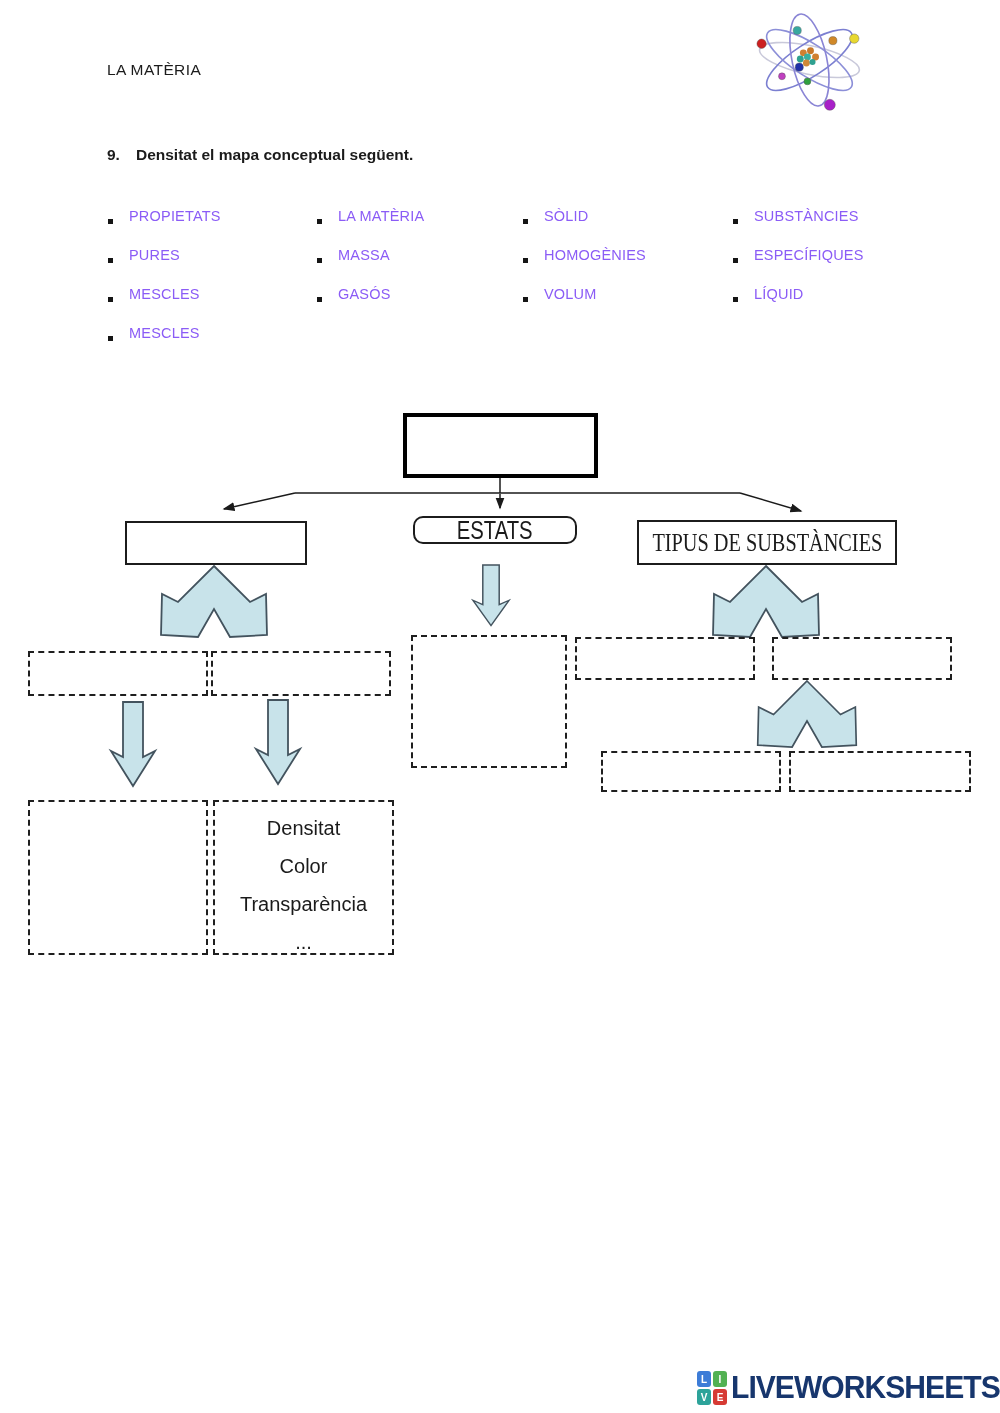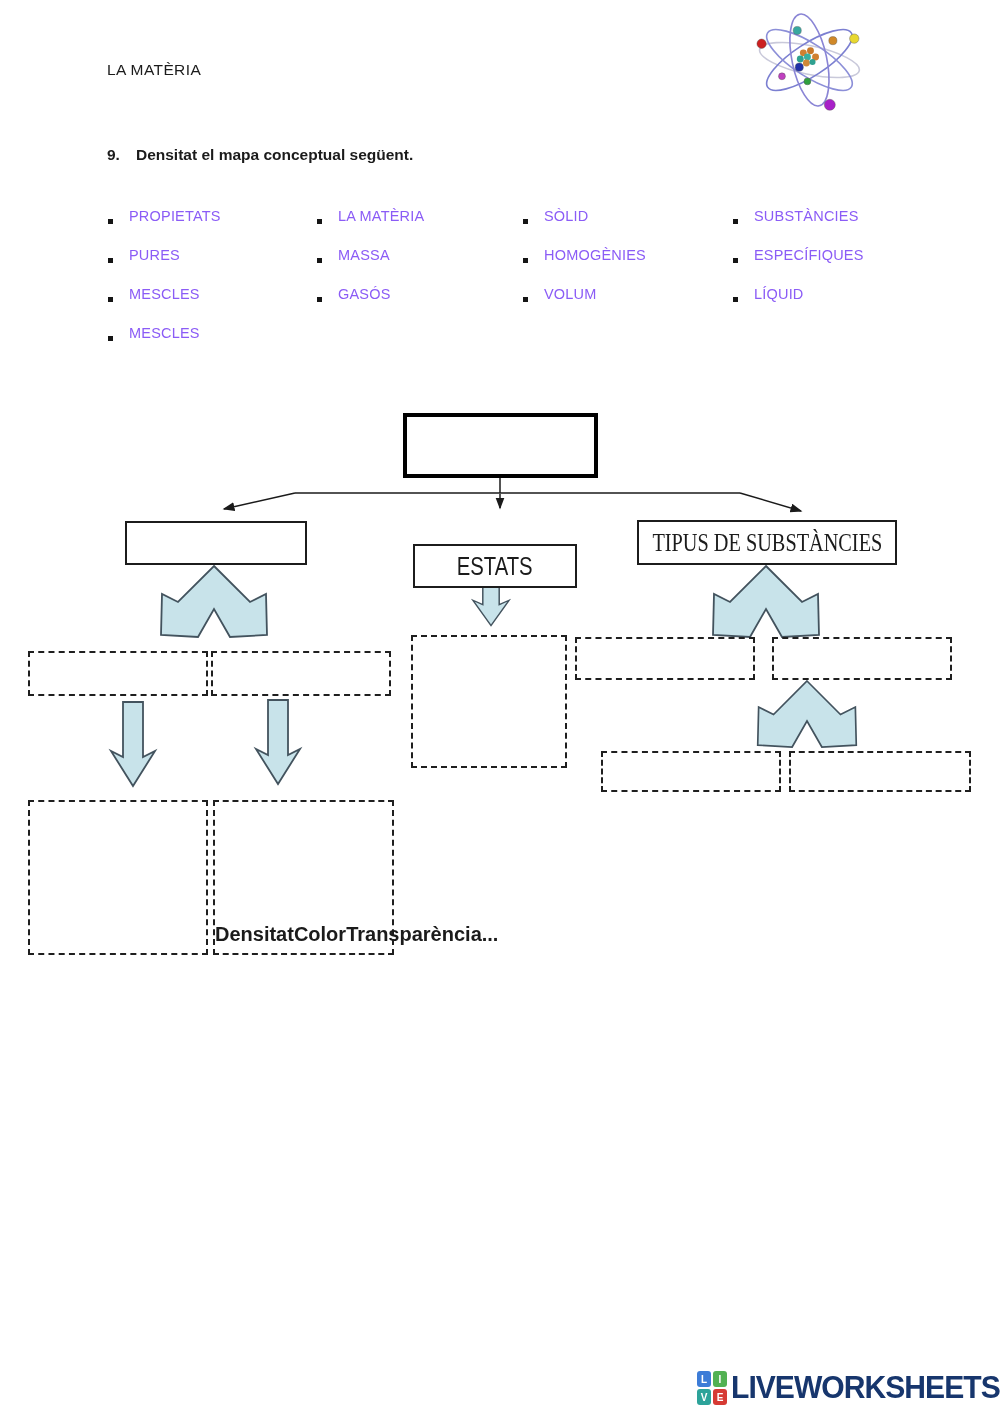--- a/index.html
+++ b/index.html
@@ -19,36 +19,36 @@
   .wb-item{display:flex;align-items:flex-end;height:18px;margin-bottom:21px;
            font-size:14.5px;letter-spacing:.2px;color:#8b5cf6;}
   .sq{width:5px;height:5px;background:#151515;margin-right:16px;flex:0 0 auto;}
 
   
   .connectors{left:0;top:0;width:1000px;height:1413px;pointer-events:none;}
   .box{background:#fff;border:2px solid #1c1c1c;box-sizing:border-box;
        display:flex;align-items:center;justify-content:center;}
   .box-top{left:403px;top:413px;width:195px;height:65px;border:4.5px solid #000;}
   .box-left{left:125px;top:521px;width:182px;height:44px;}
-  .box-estats{left:413px;top:544px;width:164px;height:44px;}
+  .box-estats{left:413px;top:516px;width:164px;height:28px;border-radius:10px;}
   .box-tipus{left:637px;top:520px;width:260px;height:45px;font-family:Liberation Serif, serif;}
   .hdr-label{font-size:26px;color:#1b1b1b;transform:scaleX(.78);white-space:nowrap;}
 
   .dash{border:2px dashed #1f1f1f;box-sizing:border-box;background:transparent;}
   .d-a{left:28px;top:651px;width:180px;height:45px;}
   .d-b{left:211px;top:651px;width:180px;height:45px;}
   .d-estats{left:411px;top:635px;width:156px;height:133px;}
   .d-e{left:575px;top:637px;width:180px;height:43px;}
   .d-f{left:772px;top:637px;width:180px;height:43px;}
   .d-c{left:28px;top:800px;width:180px;height:155px;}
   .d-d{left:213px;top:800px;width:181px;height:155px;}
   .d-g{left:601px;top:751px;width:180px;height:41px;}
   .d-h{left:789px;top:751px;width:182px;height:41px;}
 
-  .props{display:flex;flex-direction:row;align-items:flex-end;padding-top:7px;font-weight:bold;}
+  .props{display:flex;flex-direction:column;align-items:center;padding-top:7px;}
   .props .pl{font-size:20px;line-height:38px;color:#1b1b1b;}
 
   
   .ln{stroke:#1a1a1a;stroke-width:1.5;fill:none;}
   .blue{fill:#c8e3ea;stroke:#43535e;stroke-width:1.8;stroke-linejoin:miter;}
 
   
   .footer-logo{left:697px;top:1370px;display:flex;align-items:center;}
   .logo-grid{display:grid;grid-template-columns:14px 14px;grid-auto-rows:16px;gap:2px;margin-right:4px;}
   .logo-cell{border-radius:3px;color:#fff;font-size:10px;font-weight:bold;

